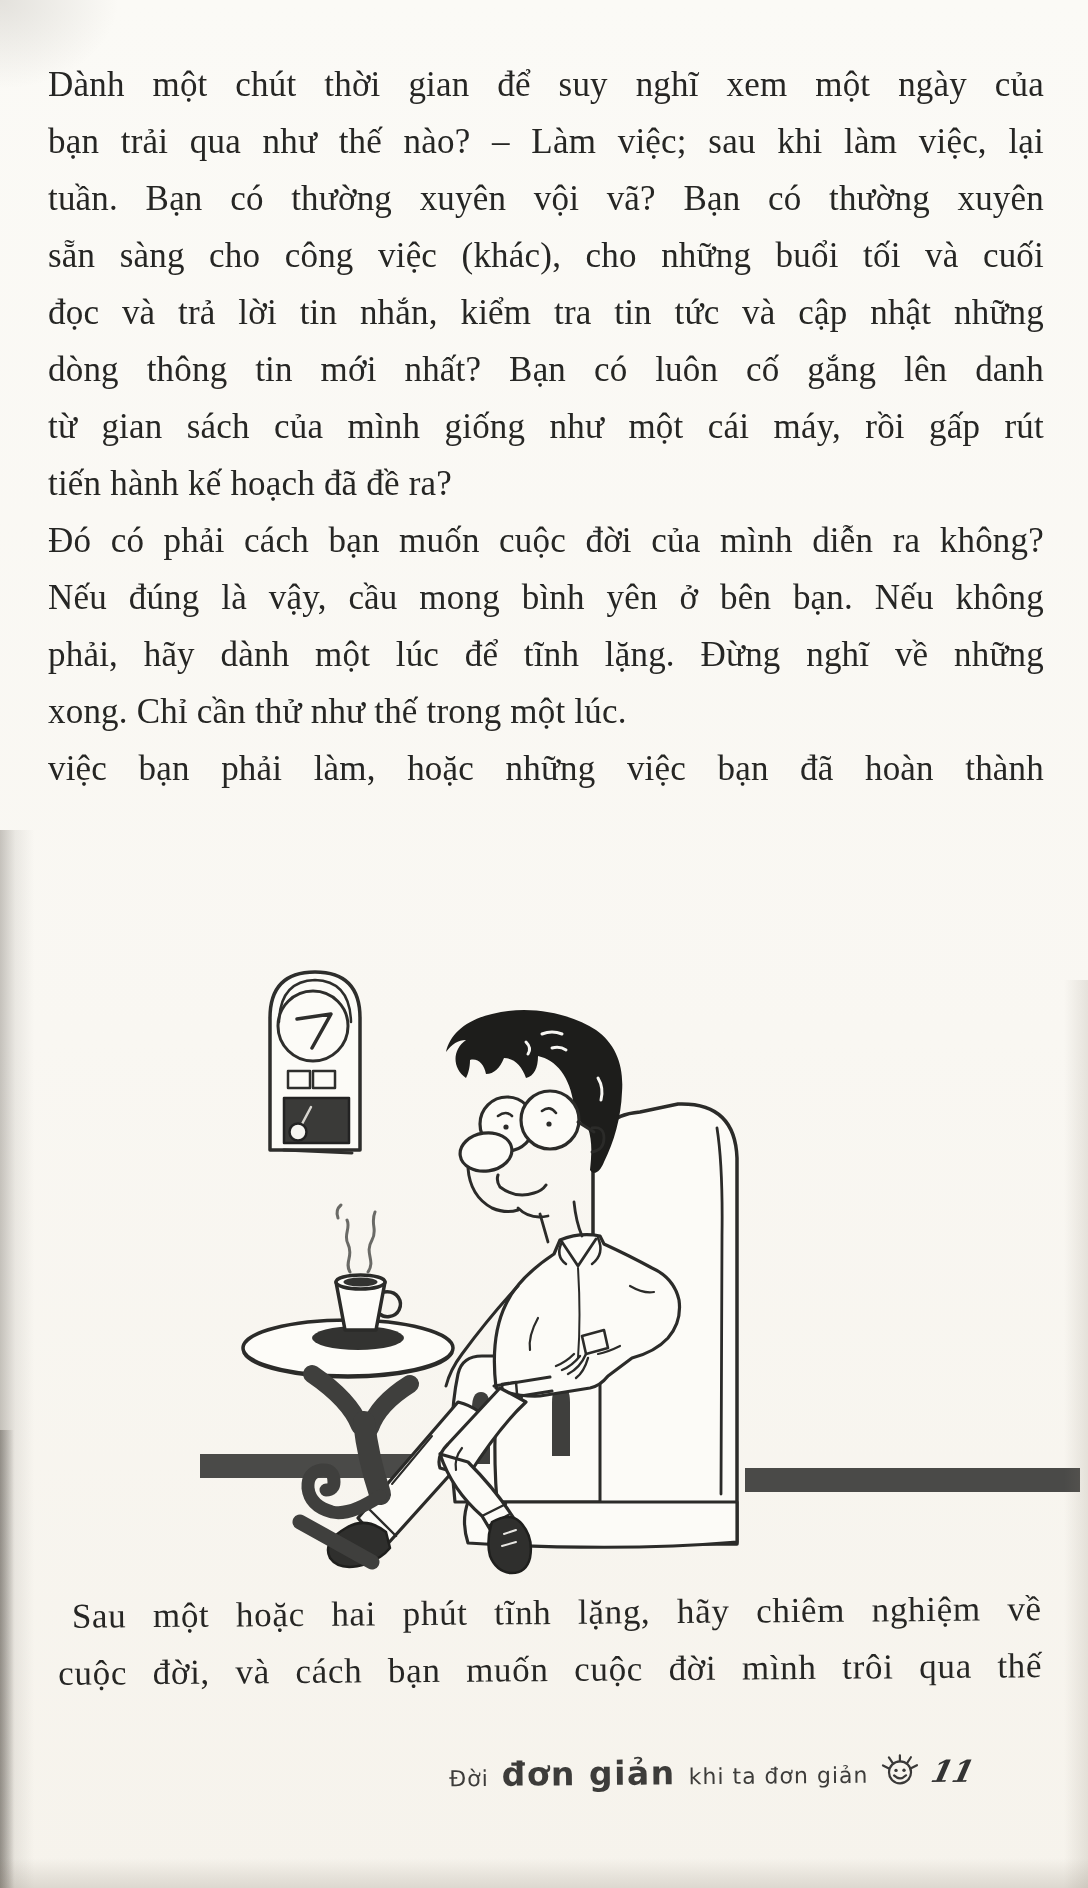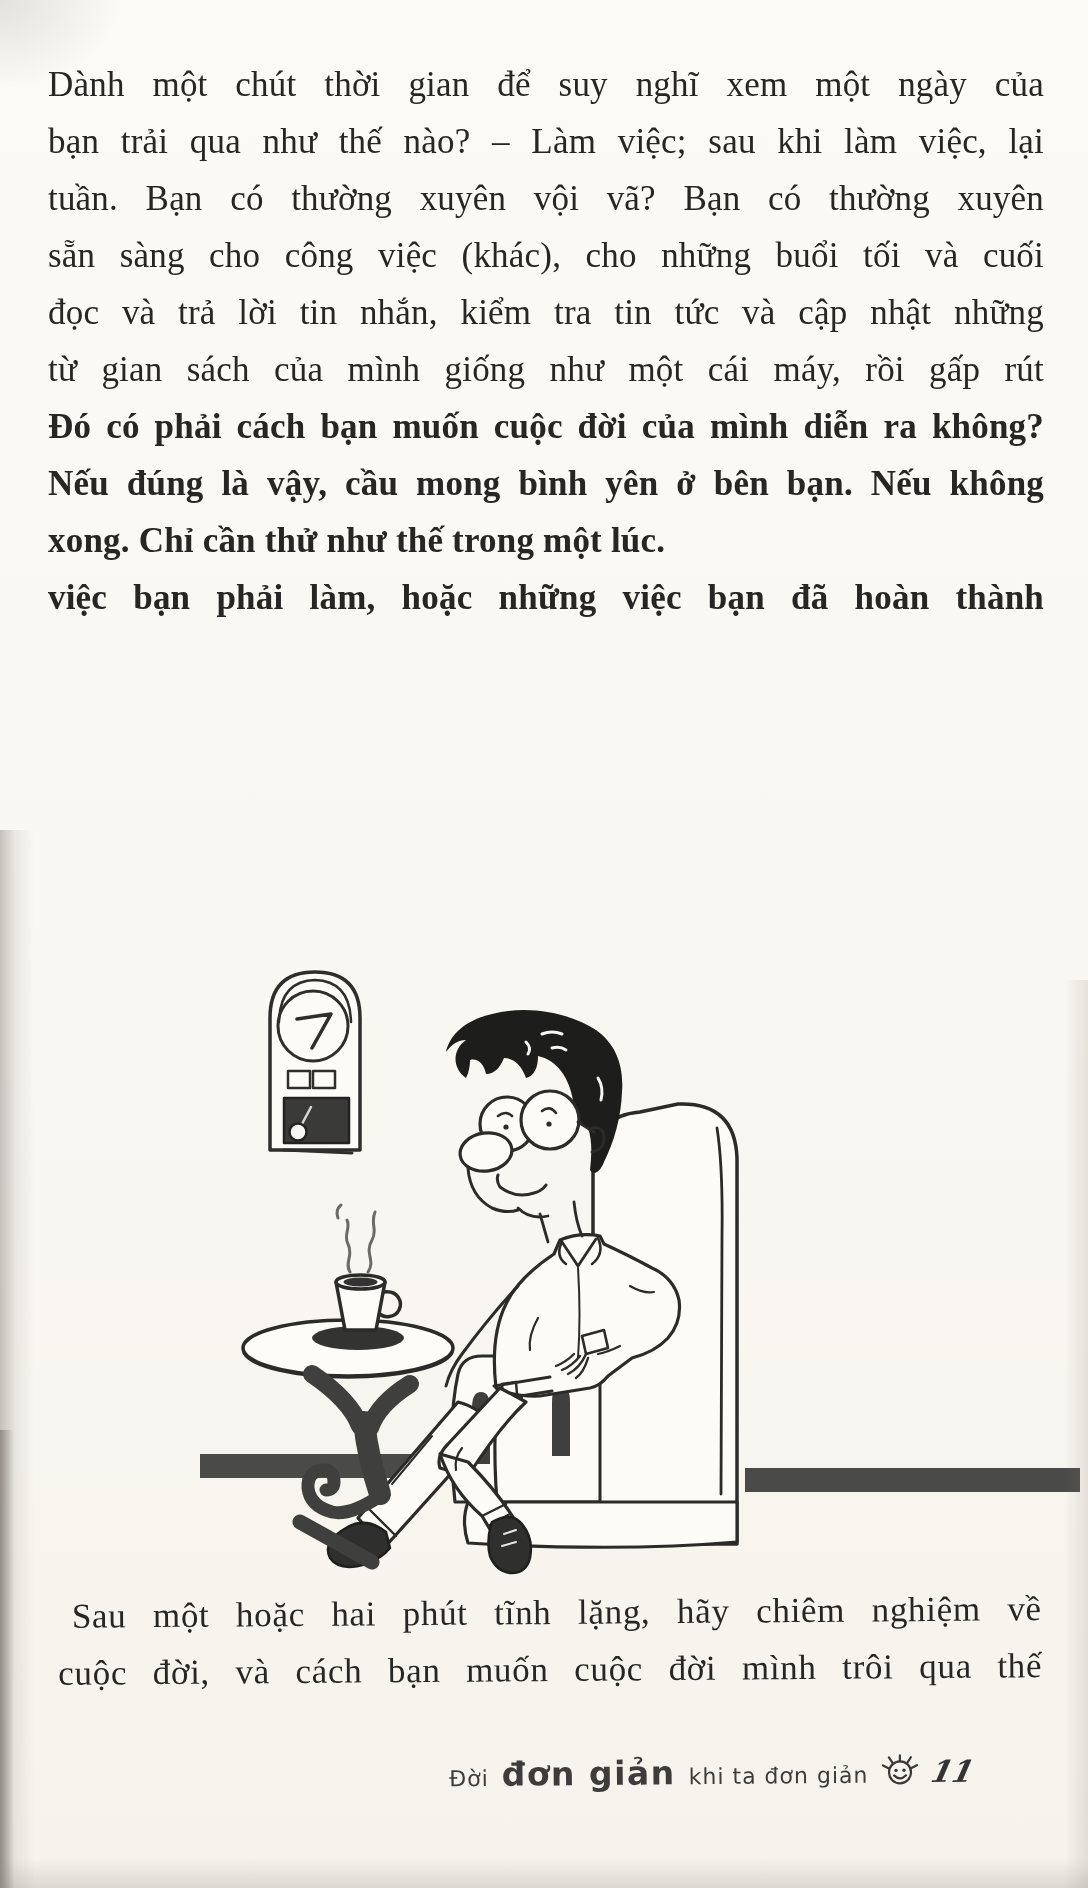--- a/index.html
+++ b/index.html
@@ -17,21 +17,21 @@
     position:absolute;left:48px;right:44px;top:56px;
   }
   .line{
     font-size:35px;line-height:57px;
     text-align:justify;text-align-last:justify;
     color:#262624;
     letter-spacing:.2px;
   }
   .line.last{text-align-last:left;}
   .para{margin:0;}
-  .para + .para{margin-top:0;font-weight:bold;}
+  .para + .para{margin-top:0;}
   .p2{margin-top:33px;}
   .p3{margin-top:21px;}
   .bottomblock{
     position:absolute;left:58px;right:46px;top:1584px;
     transform:rotate(-0.45deg);
   }
   .bottomblock .line{letter-spacing:.7px;word-spacing:2px;}
   .bottomblock .line.first{text-indent:14px;}
   
   .footer{
@@ -78,27 +78,30 @@
 
 <div class="page">
 
   <div class="textblock">
     <div class="para p1">
       <div class="line">Dành một chút thời gian để suy nghĩ xem một ngày của</div>
       <div class="line">bạn trải qua như thế nào? – Làm việc; sau khi làm việc, lại</div>
       <div class="line">tuần. Bạn có thường xuyên vội vã? Bạn có thường xuyên</div>
       <div class="line">sẵn sàng cho công việc (khác), cho những buổi tối và cuối</div>
       <div class="line">đọc và trả lời tin nhắn, kiểm tra tin tức và cập nhật những</div>
+      <div class="line">dòng thông tin mới nhất? Bạn có luôn cố gắng lên danh</div>
       <div class="line">từ gian sách của mình giống như một cái máy, rồi gấp rút</div>
+      <div class="line last">tiến hành kế hoạch đã đề ra?</div>
     </div>
     <div class="para p2">
       <div class="line">Đó có phải cách bạn muốn cuộc đời của mình diễn ra không?</div>
     </div>
     <div class="para p3">
       <div class="line">Nếu đúng là vậy, cầu mong bình yên ở bên bạn. Nếu không</div>
+      <div class="line">phải, hãy dành một lúc để tĩnh lặng. Đừng nghĩ về những</div>
       <div class="line last">xong. Chỉ cần thử như thế trong một lúc.</div>
       <div class="line">việc bạn phải làm, hoặc những việc bạn đã hoàn thành</div>
     </div>
   </div>
 
   <svg class="illo" viewBox="0 0 880 624" fill="none" stroke-linecap="round" stroke-linejoin="round">
 
     <g>
       <rect x="0" y="498" width="215" height="24" fill="#4a4a48"></rect>
     </g>

